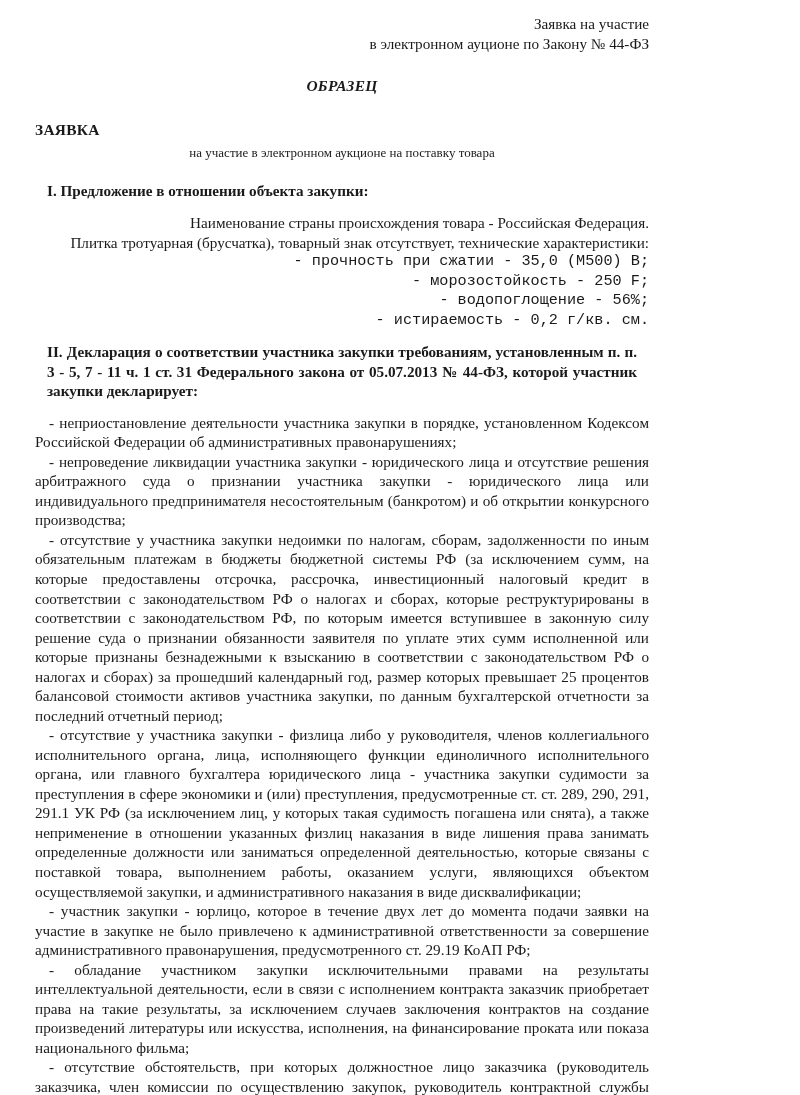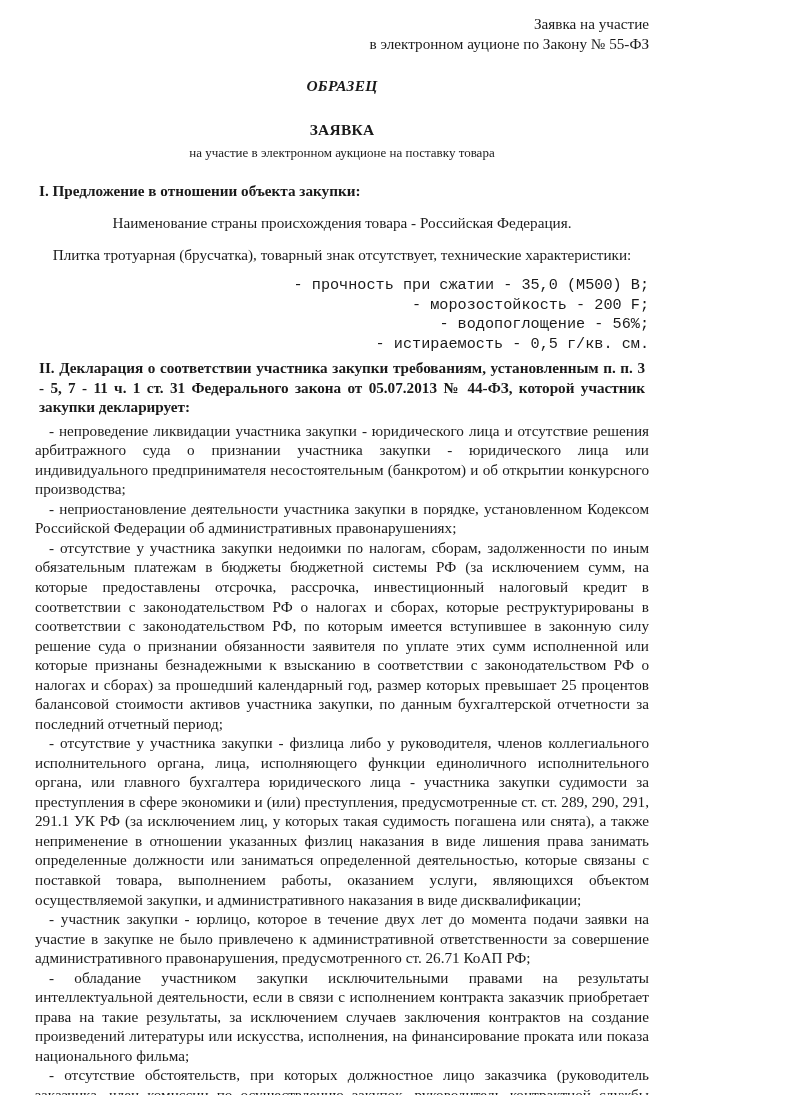--- a/index.html
+++ b/index.html
@@ -36,21 +36,21 @@
   
   .sample-label {
     text-align: center;
     font-weight: bold;
     font-size: 15.4px;
     letter-spacing: 0.3px;
     margin: 23px 0 0 0;
     font-style: italic;
   }
   .doc-title {
-    text-align: center;
+    text-align: left;
     font-weight: bold;
     font-size: 15.4px;
     letter-spacing: 0.3px;
     margin: 26px 0 0 0;
   }
   .doc-subtitle {
     text-align: center;
     font-size: 13px;
     margin: 6px 0 0 0;
   }
@@ -58,28 +58,28 @@
   
   .section {
     margin-top: 20px;
   }
   .section-heading {
     font-weight: bold;
     font-size: 15.2px;
     line-height: 1.285;
     text-align: justify;
     text-align-last: left;
-    margin: 4px;
+    margin: 12px;
     hyphens: none;
   }
   .plain-line {
     font-size: 15.2px;
     line-height: 1.285;
-    margin: 12px;
-    text-align: center;
+    margin: 0;
+    text-align: right;
     white-space: nowrap;
   }
   .bullet-line {
     font-size: 15.2px;
     line-height: 1.285;
     margin: 0;
     text-align: right;
     white-space: nowrap;
     font-family: Liberation Mono, monospace;
   }
@@ -103,44 +103,44 @@
     text-align-last: left;
   }
 </style>
 </head>
 <body>
 
 <div class="page">
 
   <div class="doc-header">
     <span class="hline">Заявка на участие</span>
-    <span class="hline">в электронном ауционе по Закону № 55-ФЗ</span>
+    <span class="hline">в электронном ауционе по Закону № 44-ФЗ</span>
   </div>
 
   <div class="sample-label">ОБРАЗЕЦ</div>
   <div class="doc-title">ЗАЯВКА</div>
   <div class="doc-subtitle">на участие в электронном аукционе на поставку товара</div>
 
   <div class="section">
     <p class="section-heading">I. Предложение в отношении объекта закупки:</p>
     <p class="plain-line">Наименование страны происхождения товара - Российская Федерация.</p>
     <p class="plain-line">Плитка тротуарная (брусчатка), товарный знак отсутствует, технические характеристики:</p>
     <p class="bullet-line">- прочность при сжатии - 35,0 (М500) В;</p>
-    <p class="bullet-line">- морозостойкость - 200 F;</p>
+    <p class="bullet-line">- морозостойкость - 250 F;</p>
     <p class="bullet-line">- водопоглощение - 56%;</p>
-    <p class="bullet-line">- истираемость - 0,5 г/кв. см.</p>
+    <p class="bullet-line">- истираемость - 0,2 г/кв. см.</p>
   </div>
 
   <div>
     <p class="section-heading" id="section-two-heading">II. Декларация о соответствии участника закупки требованиям, установленным п. п. 3 - 5, 7 - 11 ч. 1 ст. 31 Федерального закона от 05.07.2013 № 44-ФЗ, которой участник закупки декларирует:</p>
 
+    <p class="para">- неприостановление деятельности участника закупки в порядке, установленном Кодексом Российской Федерации об административных правонарушениях;</p>
     <p class="para">- непроведение ликвидации участника закупки - юридического лица и отсутствие решения арбитражного суда о признании участника закупки - юридического лица или индивидуального предпринимателя несостоятельным (банкротом) и об открытии конкурсного производства;</p>
-    <p class="para">- неприостановление деятельности участника закупки в порядке, установленном Кодексом Российской Федерации об административных правонарушениях;</p>
     <p class="para">- отсутствие у участника закупки недоимки по налогам, сборам, задолженности по иным обязательным платежам в бюджеты бюджетной системы РФ (за исключением сумм, на которые предоставлены отсрочка, рассрочка, инвестиционный налоговый кредит в соответствии с законодательством РФ о налогах и сборах, которые реструктурированы в соответствии с законодательством РФ, по которым имеется вступившее в законную силу решение суда о признании обязанности заявителя по уплате этих сумм исполненной или которые признаны безнадежными к взысканию в соответствии с законодательством РФ о налогах и сборах) за прошедший календарный год, размер которых превышает 25 процентов балансовой стоимости активов участника закупки, по данным бухгалтерской отчетности за последний отчетный период;</p>
     <p class="para">- отсутствие у участника закупки - физлица либо у руководителя, членов коллегиального исполнительного органа, лица, исполняющего функции единоличного исполнительного органа, или главного бухгалтера юридического лица - участника закупки судимости за преступления в сфере экономики и (или) преступления, предусмотренные ст. ст. 289, 290, 291, 291.1 УК РФ (за исключением лиц, у которых такая судимость погашена или снята), а также неприменение в отношении указанных физлиц наказания в виде лишения права занимать определенные должности или заниматься определенной деятельностью, которые связаны с поставкой товара, выполнением работы, оказанием услуги, являющихся объектом осуществляемой закупки, и административного наказания в виде дисквалификации;</p>
-    <p class="para">- участник закупки - юрлицо, которое в течение двух лет до момента подачи заявки на участие в закупке не было привлечено к административной ответственности за совершение административного правонарушения, предусмотренного ст. 26.71 КоАП РФ;</p>
+    <p class="para">- участник закупки - юрлицо, которое в течение двух лет до момента подачи заявки на участие в закупке не было привлечено к административной ответственности за совершение административного правонарушения, предусмотренного ст. 29.19 КоАП РФ;</p>
     <p class="para">- обладание участником закупки исключительными правами на результаты интеллектуальной деятельности, если в связи с исполнением контракта заказчик приобретает права на такие результаты, за исключением случаев заключения контрактов на создание произведений литературы или искусства, исполнения, на финансирование проката или показа национального фильма;</p>
     <p class="para">- отсутствие обстоятельств, при которых должностное лицо заказчика (руководитель заказчика, член комиссии по осуществлению закупок, руководитель контрактной службы заказчика, контрактный управляющий), его супруг (супруга), близкий родственник по прямой восходящей или нисходящей линии (отец, мать, дедушка, бабушка, сын, дочь, внук, внучка), полнородный или неполнородный (имеющий общих с должностным лицом заказчика отца или мать) брат (сестра), лицо, усыновленное должностным лицом заказчика, либо усыновитель этого должностного лица заказчика является:</p>
 
     <p class="para sub lastline-left">- единоличным исполнительным органом, членом коллегиального исполнительного органа, членом коллегиального органа управления, выгодоприобретателем корпоративного юрлица, являющегося участником закупки.</p>
   </div>
 
 </div>
 
 </body></html>

